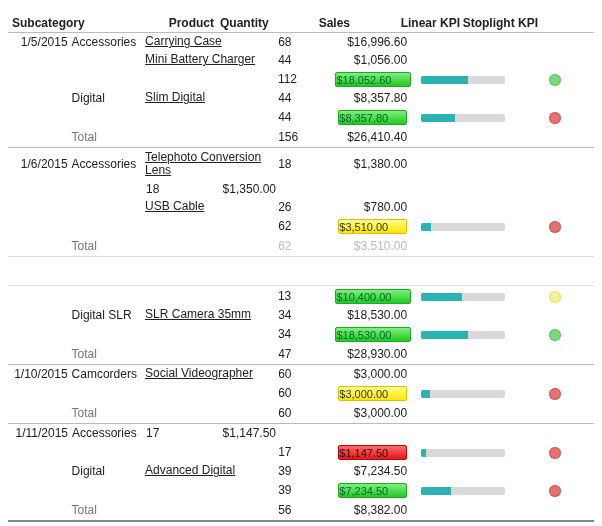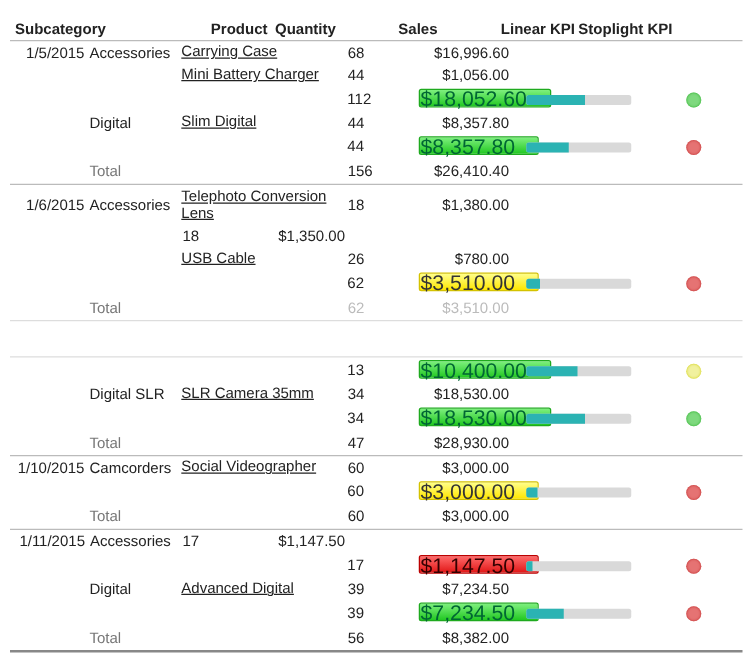--- a/index.html
+++ b/index.html
@@ -52,21 +52,21 @@
 
   .kpi-box {
     display: inline-block;
     height: 15px;
     line-height: 15px;
     min-width: 68px;
     border-radius: 2px;
     text-align: left;
     padding-right: 18px;
     box-sizing: border-box;
-    font-size: 17px;
+    font-size: 11px;
   }
   .kpi-green  { background: linear-gradient(#7ef07e,#22c822); color:#063; border:1px solid #1faa1f; }
   .kpi-yellow { background: linear-gradient(#ffff8a,#ffe600); color:#333; border:1px solid #d4c200; }
   .kpi-red    { background: linear-gradient(#ff6a6a,#e21818); color:#300; border:1px solid #b00; }
 
   .linear-kpi {
     position: relative;
     width: 84px;
     height: 8px;
     background: #d9d9d9;

